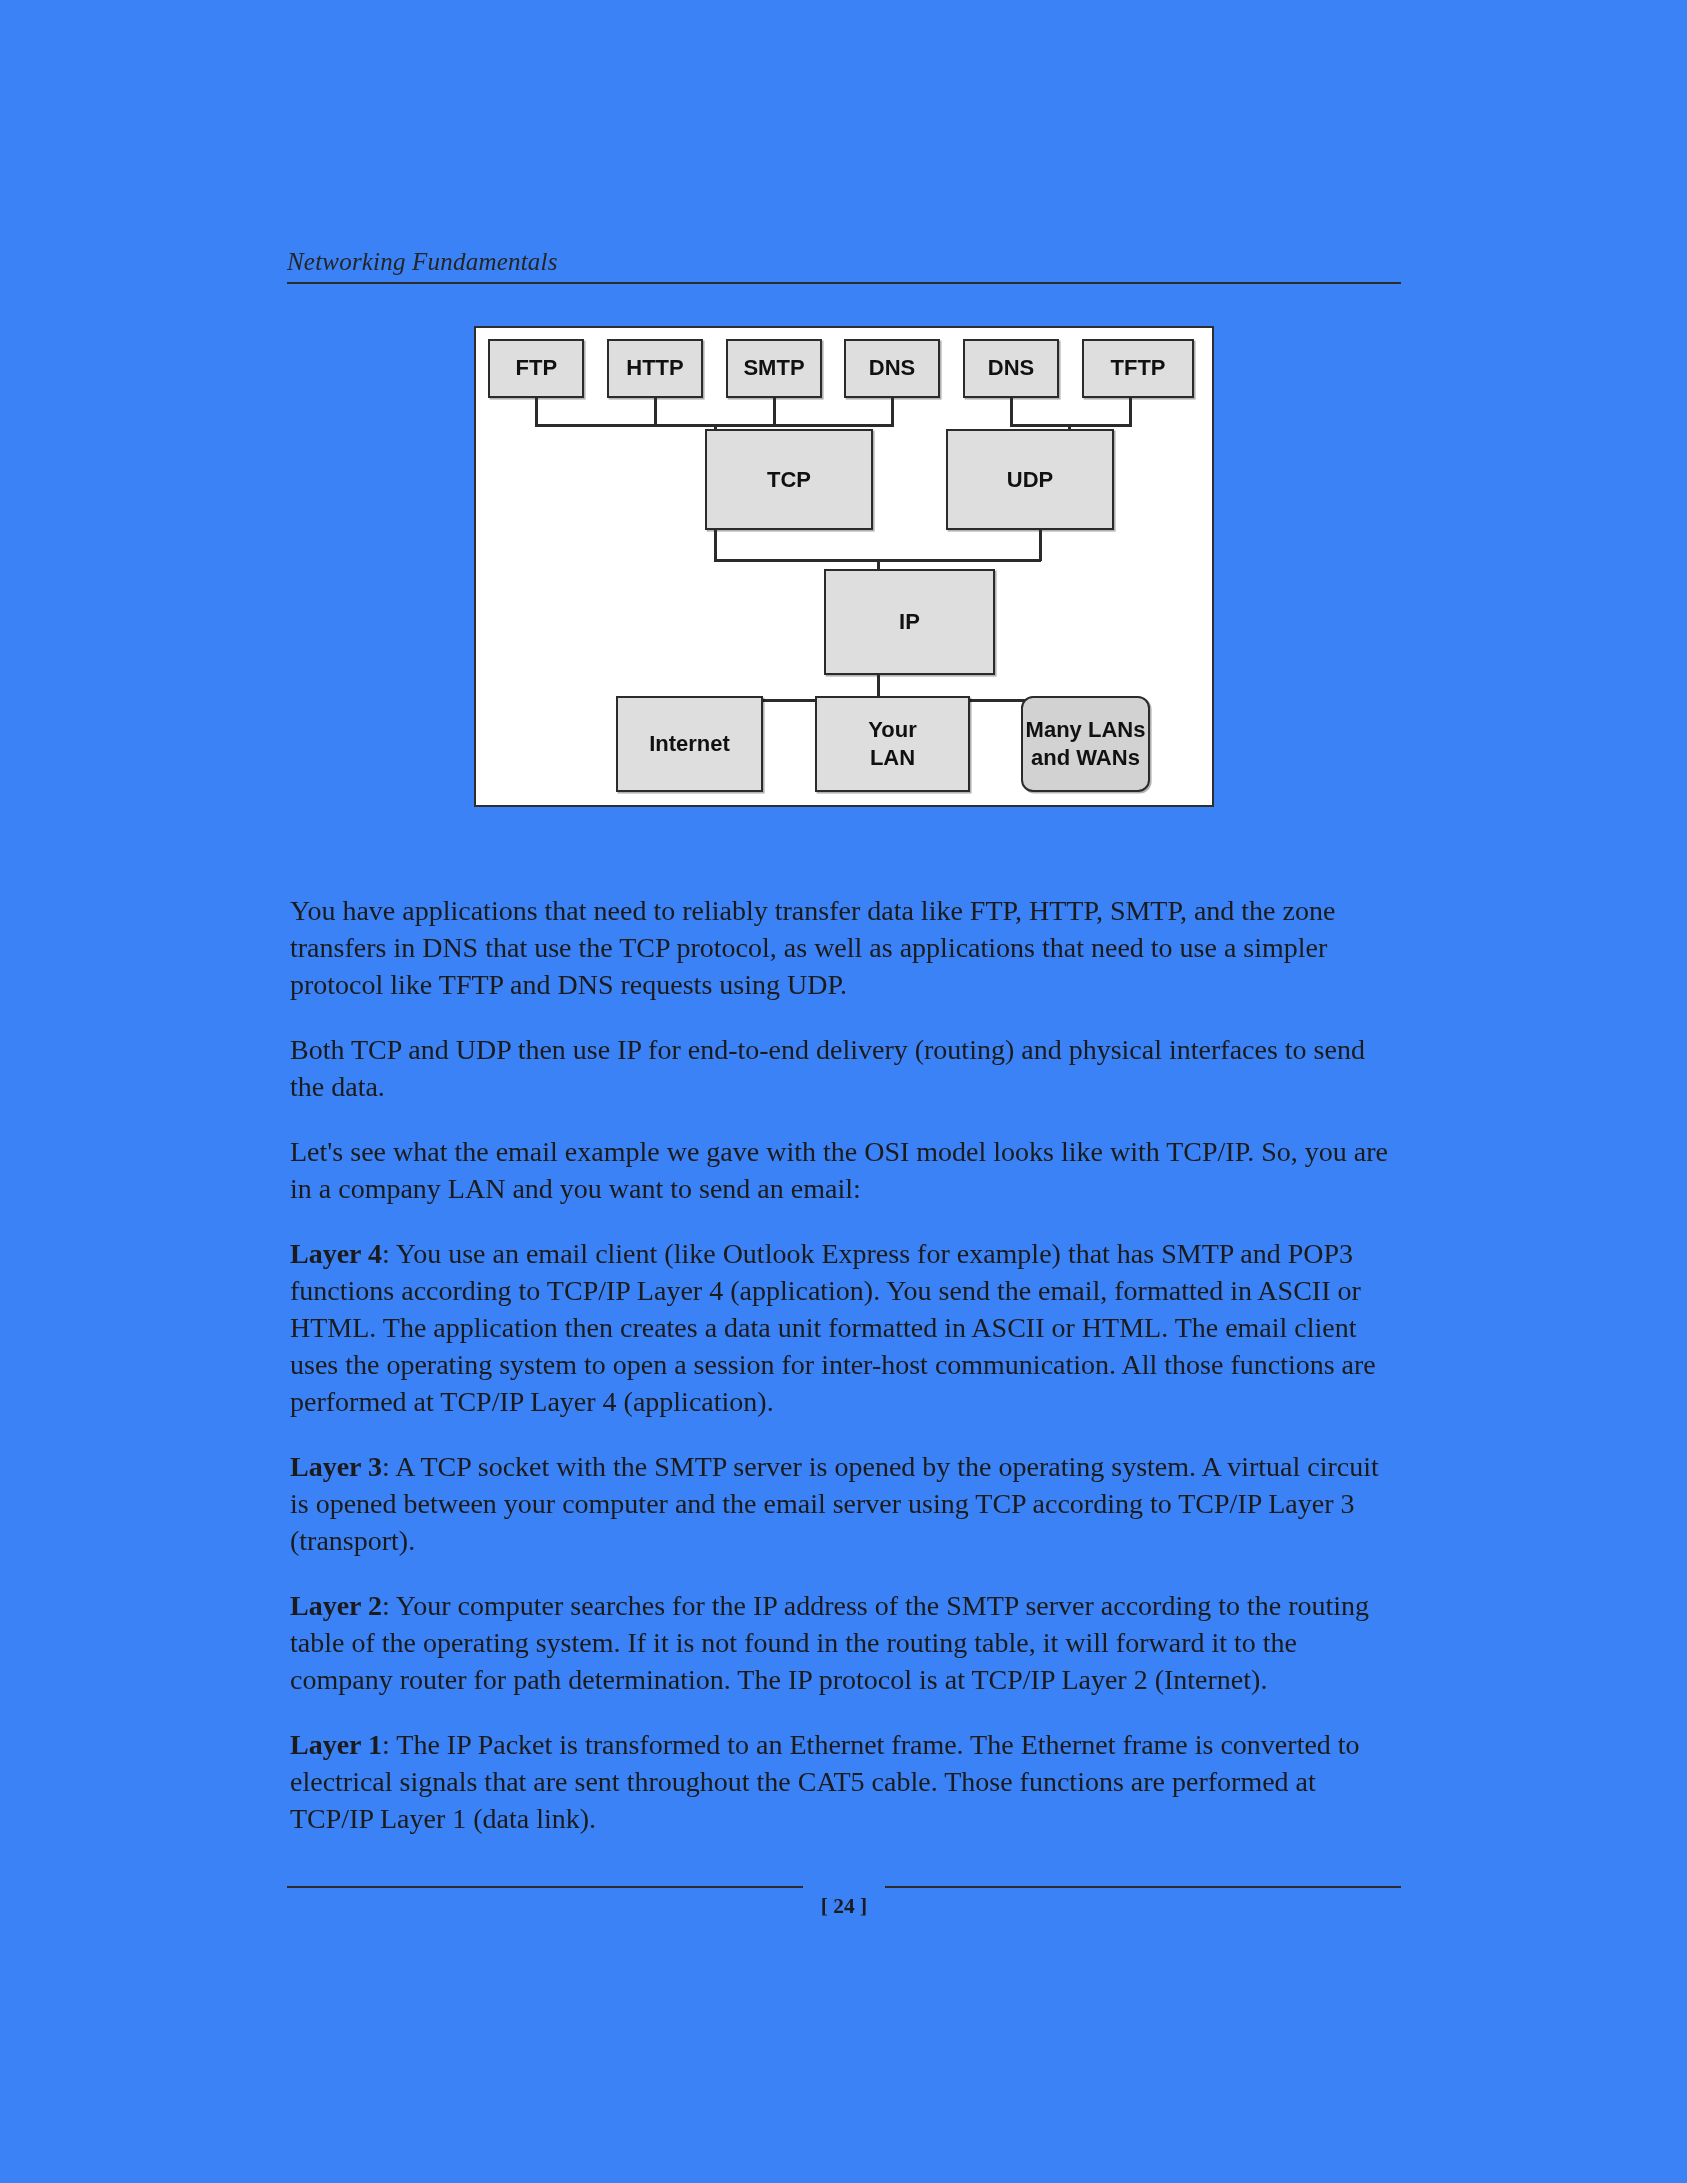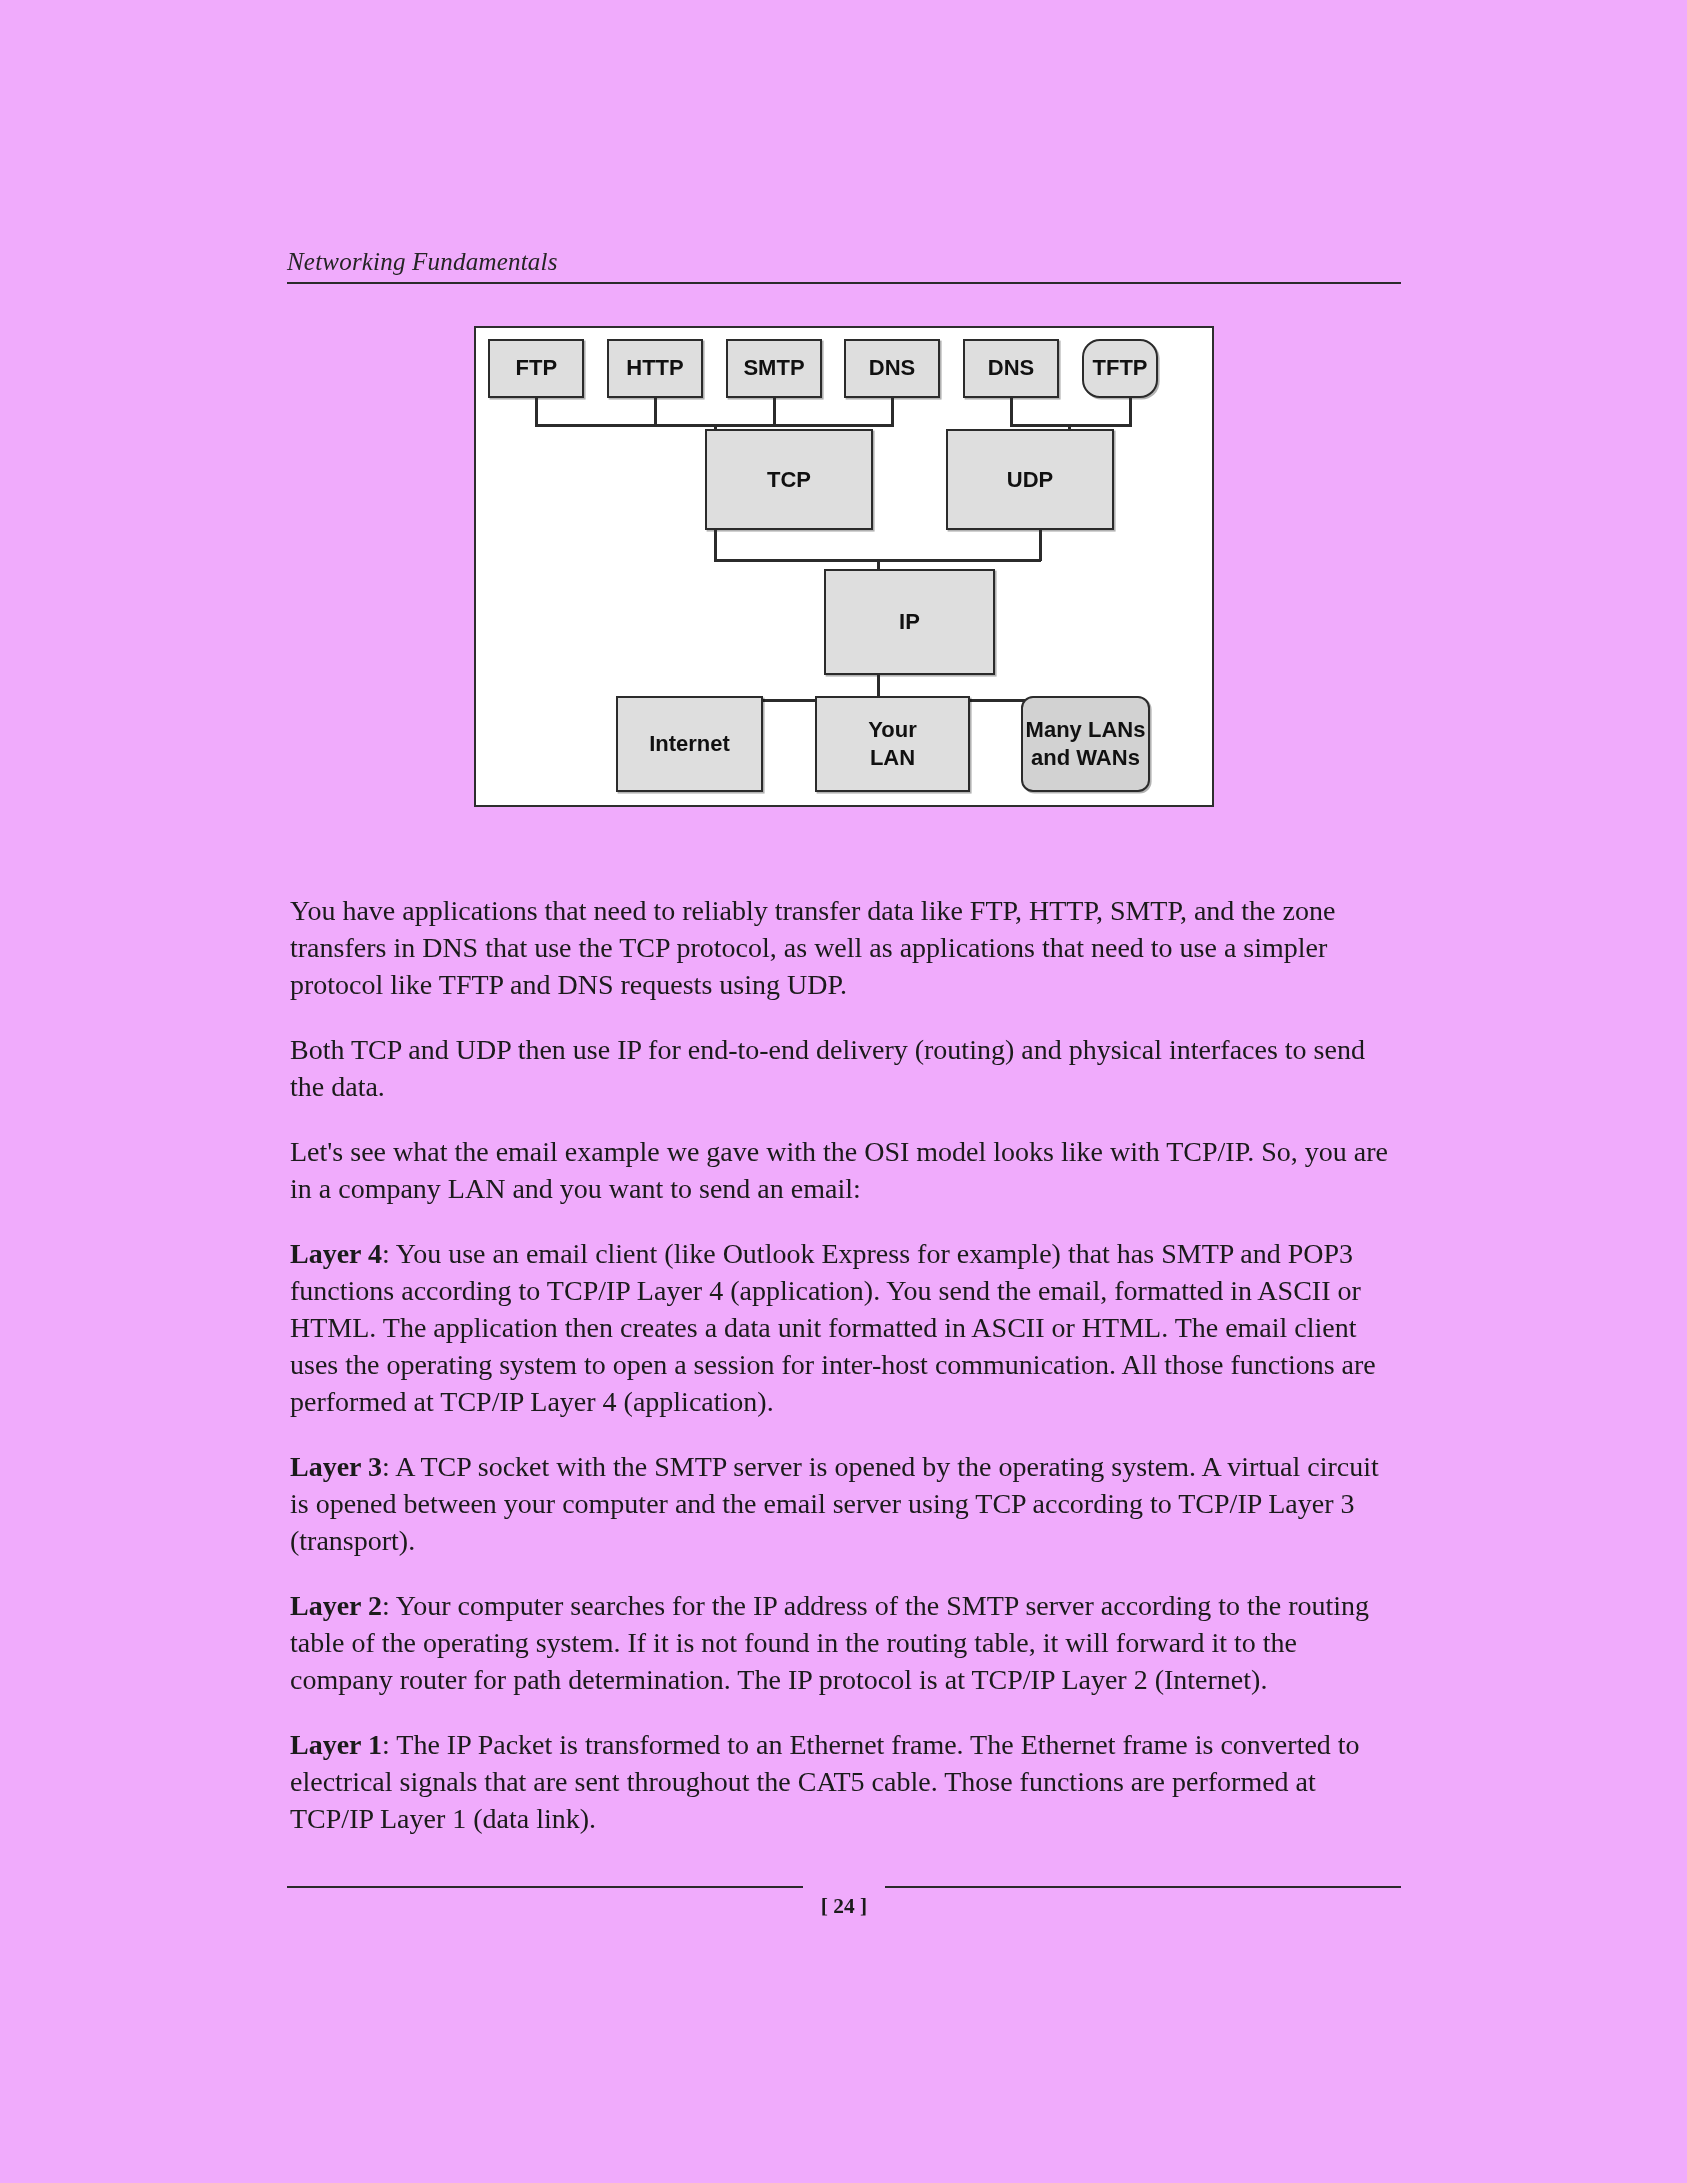--- a/index.html
+++ b/index.html
@@ -14,21 +14,21 @@
     font-family: "Liberation Serif", "DejaVu Serif", serif;
     color: #1a1a1a;
     overflow: hidden;
   }
 
   .page {
     position: absolute;
     left: 0; top: 0;
     width: 1687px;
     height: 2183px;
-    background: #f0abfc;
+    background: #3b82f6;
   }
 
   
   .header {
     position: absolute;
     left: 287px;
     top: 247px;
     width: 1114px;
   }
   .header-title {
@@ -152,21 +152,21 @@
     </div>
     <div class="node" style="left:250px; top:10.7px; width:96px; height:59px;">
       <span class="label">SMTP</span>
     </div>
     <div class="node" style="left:368px; top:10.7px; width:96px; height:59px;">
       <span class="label">DNS</span>
     </div>
     <div class="node" style="left:487px; top:10.7px; width:96px; height:59px;">
       <span class="label">DNS</span>
     </div>
-    <div class="node" style="left:606px; top:10.7px; width:76px; height:59px;border-radius:18px;">
+    <div class="node" style="left:606px; top:10.7px; width:112px; height:59px;">
       <span class="label">TFTP</span>
     </div>
 
     <div class="wire v" style="left:59px; top:70px; height:29px;"></div>
     <div class="wire v" style="left:178px; top:70px; height:29px;"></div>
     <div class="wire v" style="left:297px; top:70px; height:29px;"></div>
     <div class="wire v" style="left:415px; top:70px; height:29px;"></div>
 
     <div class="wire h" style="left:59px; top:96px; width:358px;"></div>
     <div class="wire v" style="left:238px; top:96px; height:35px;"></div>

